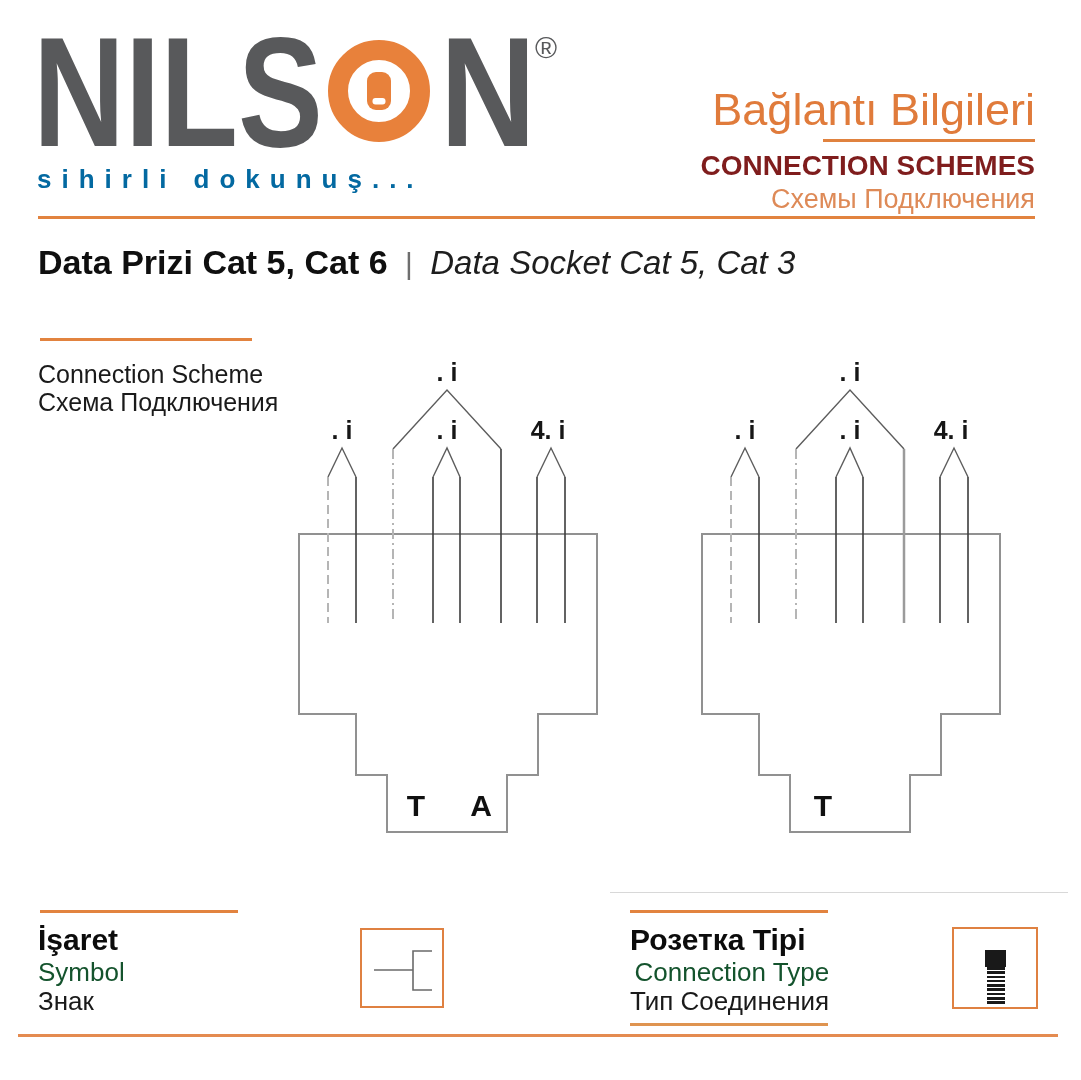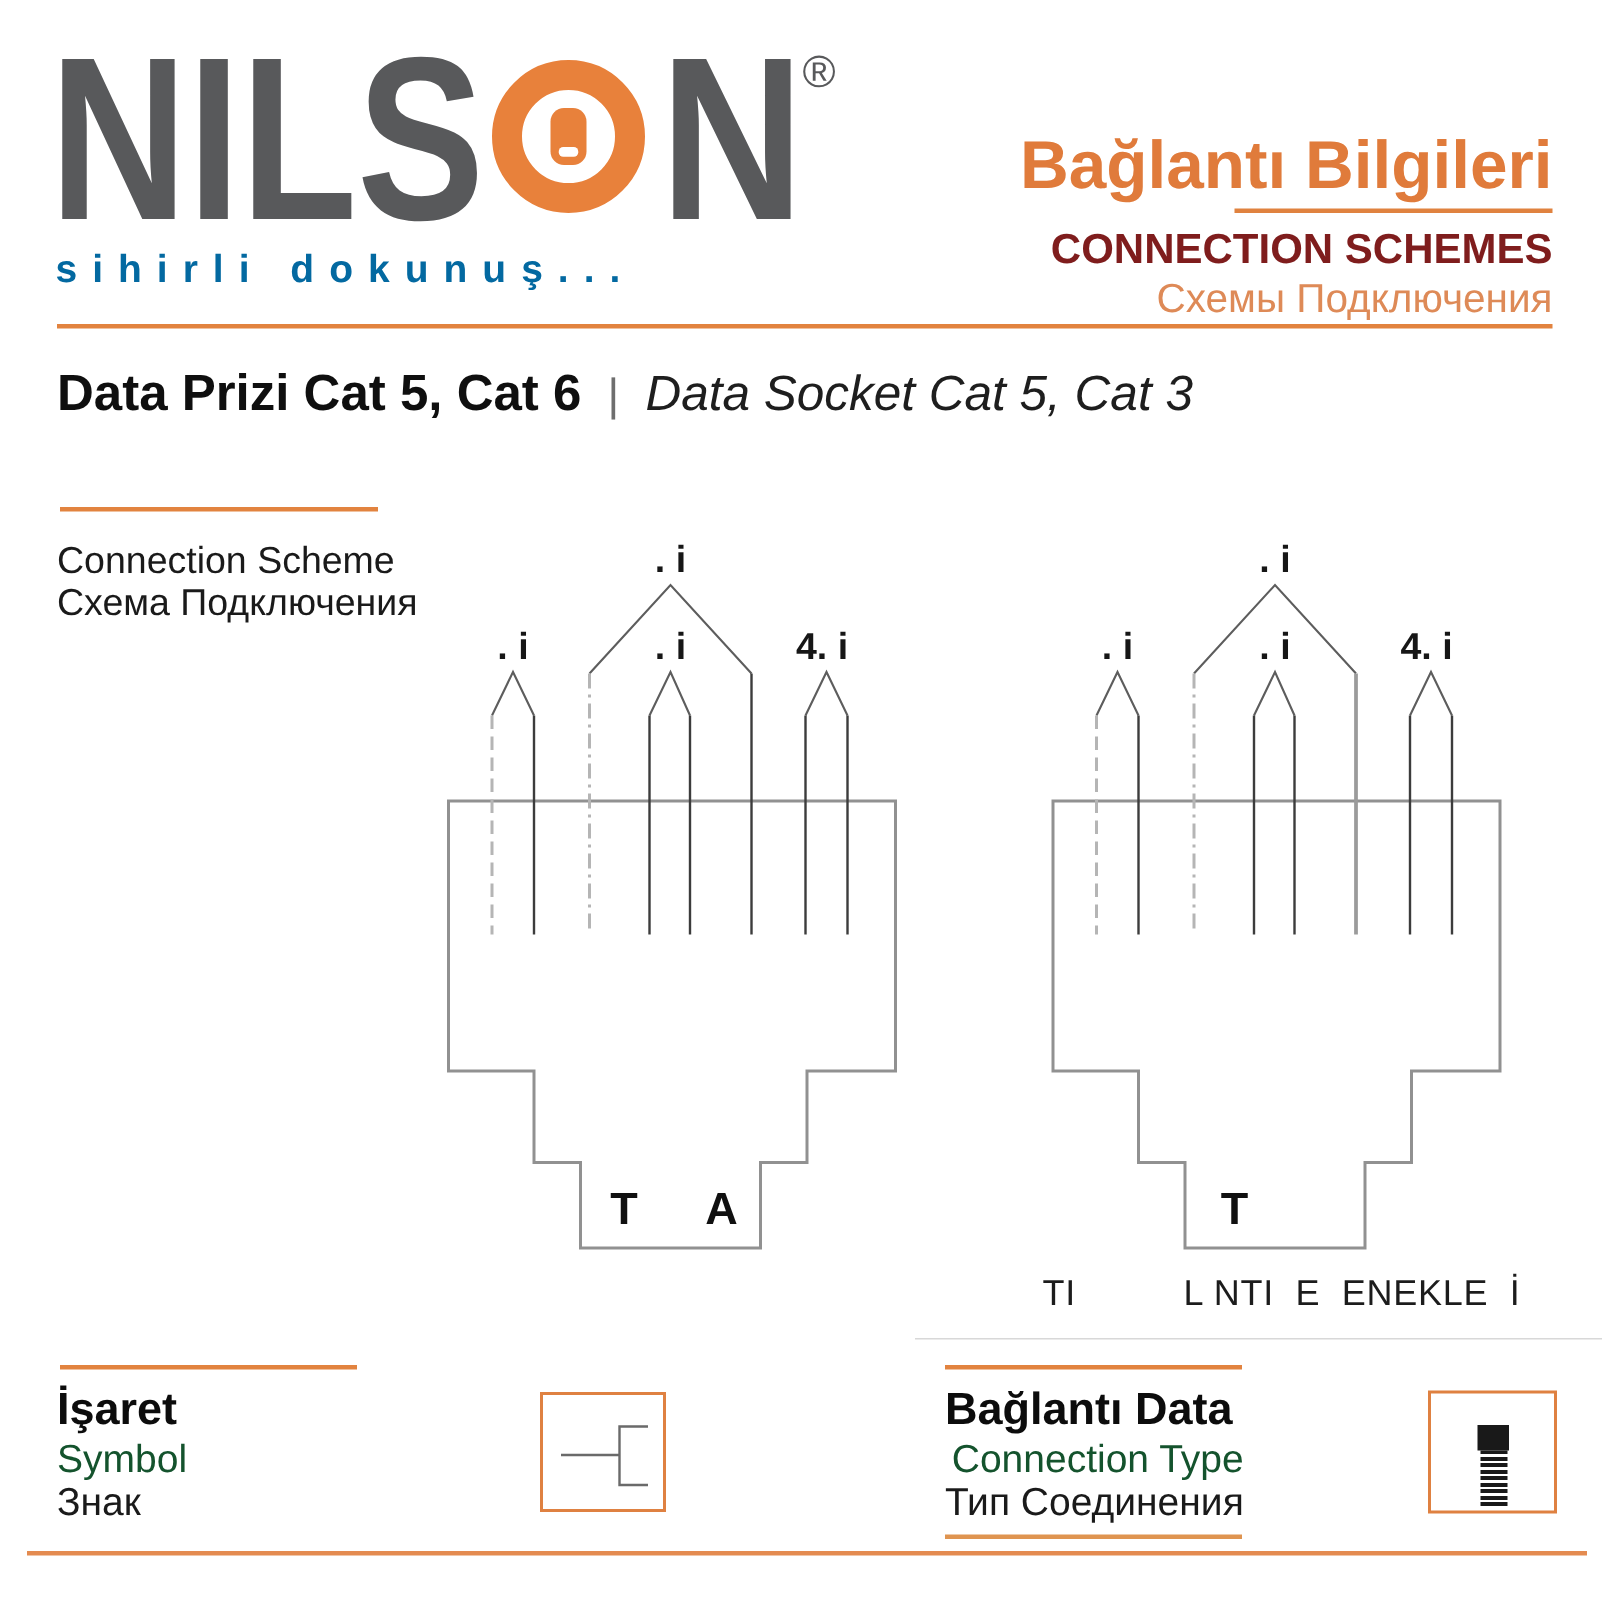--- a/index.html
+++ b/index.html
@@ -4,21 +4,21 @@
 <style>
   * { margin:0; padding:0; box-sizing:border-box; }
   body { background:#ffffff; font-family:"Liberation Sans", sans-serif; }
   .page { position:relative; width:1081px; height:1080px; background:#ffffff; overflow:hidden;padding-left:36px; }
 
   
   .logo-svg { position:absolute; left:33px; top:28px; }
   .tagline { position:absolute; left:37px; top:164px; font-size:26px; font-weight:bold;
              letter-spacing:10px; color:#0369a1; white-space:nowrap; }
   .header-right { position:absolute; right:46px; top:84px; text-align:right; }
-  .hr-title-tr { font-size:45px; font-weight:bold; color:#E07B3B; line-height:52px; white-space:nowrap; }
+  .hr-title-tr { font-size:45px; font-weight:normal; color:#E07B3B; line-height:52px; white-space:nowrap; }
   .hr-underline { width:212px; height:3px; background:#E0823F; margin:3px 0 0 auto; }
   .hr-title-en { font-size:28px; font-weight:bold; color:#7f1d1d; margin-top:9px; line-height:30px;text-align:right; }
   .hr-title-ru { font-size:27px; color:#DE8A57; margin-top:3px; line-height:30px; }
   .divider-top { position:absolute; left:38px; top:216px; width:997px; height:3px; background:#E2833F; }
 
   
   .product-line1 { position:absolute; left:38px; top:243px; white-space:nowrap; }
   .pt-tr { font-size:34px; font-weight:bold; color:#0f0f0f;margin-top:35px; }
   .pt-sep { font-size:30px; color:#6e6e6e; margin:0 13px; }
   .pt-en { font-size:33px; font-style:italic; color:#1e1e1e; }
@@ -135,39 +135,38 @@
     <line class="pin" x1="180" y1="117" x2="180" y2="263"></line>
     <line class="pin-gray" x1="221" y1="89" x2="221" y2="263"></line>
     <line class="pin" x1="257" y1="117" x2="257" y2="263"></line>
     <line class="pin" x1="285" y1="117" x2="285" y2="263"></line>
     <text class="dlabel" x="167" y="21">. i</text>
     <text class="dlabel" x="62" y="79">. i</text>
     <text class="dlabel" x="167" y="79">. i</text>
     <text class="dlabel" x="268" y="79">4. i</text>
     <text class="dcode" x="140" y="456">T</text>
   </svg>
-  <div class="caption">TI          L NTI  E  ENEKLE  İ</div>
 
   <div class="faint-line"></div>
   <div class="rule-sym-top"></div>
   <div class="symbol-block">
     <div class="big-tr">İşaret</div>
     <div class="big-en">Symbol</div>
     <div class="big-ru">Знак</div>
   </div>
   <div class="symbol-box">
     <svg width="80" height="76" viewBox="0 0 80 76">
       <line x1="12" y1="40" x2="51" y2="40" stroke="#6a6a6a" stroke-width="1.6"></line>
       <polyline points="70,21 51,21 51,60 70,60" fill="none" stroke="#6a6a6a" stroke-width="1.6"></polyline>
     </svg>
   </div>
 
   <div class="rule-ct-top"></div>
   <div class="ct-block">
-    <div class="big-tr">Bağlantı Data</div>
+    <div class="big-tr">Розетка Tipi</div>
     <div class="big-en">Connection Type</div>
     <div class="big-ru">Тип Соединения</div>
   </div>
   <div class="rule-ct-bottom"></div>
   <div class="screw-box">
     <div class="screw-head"></div>
     <div class="screw-shank"></div>
   </div>
 
   <div class="divider-bottom"></div>

